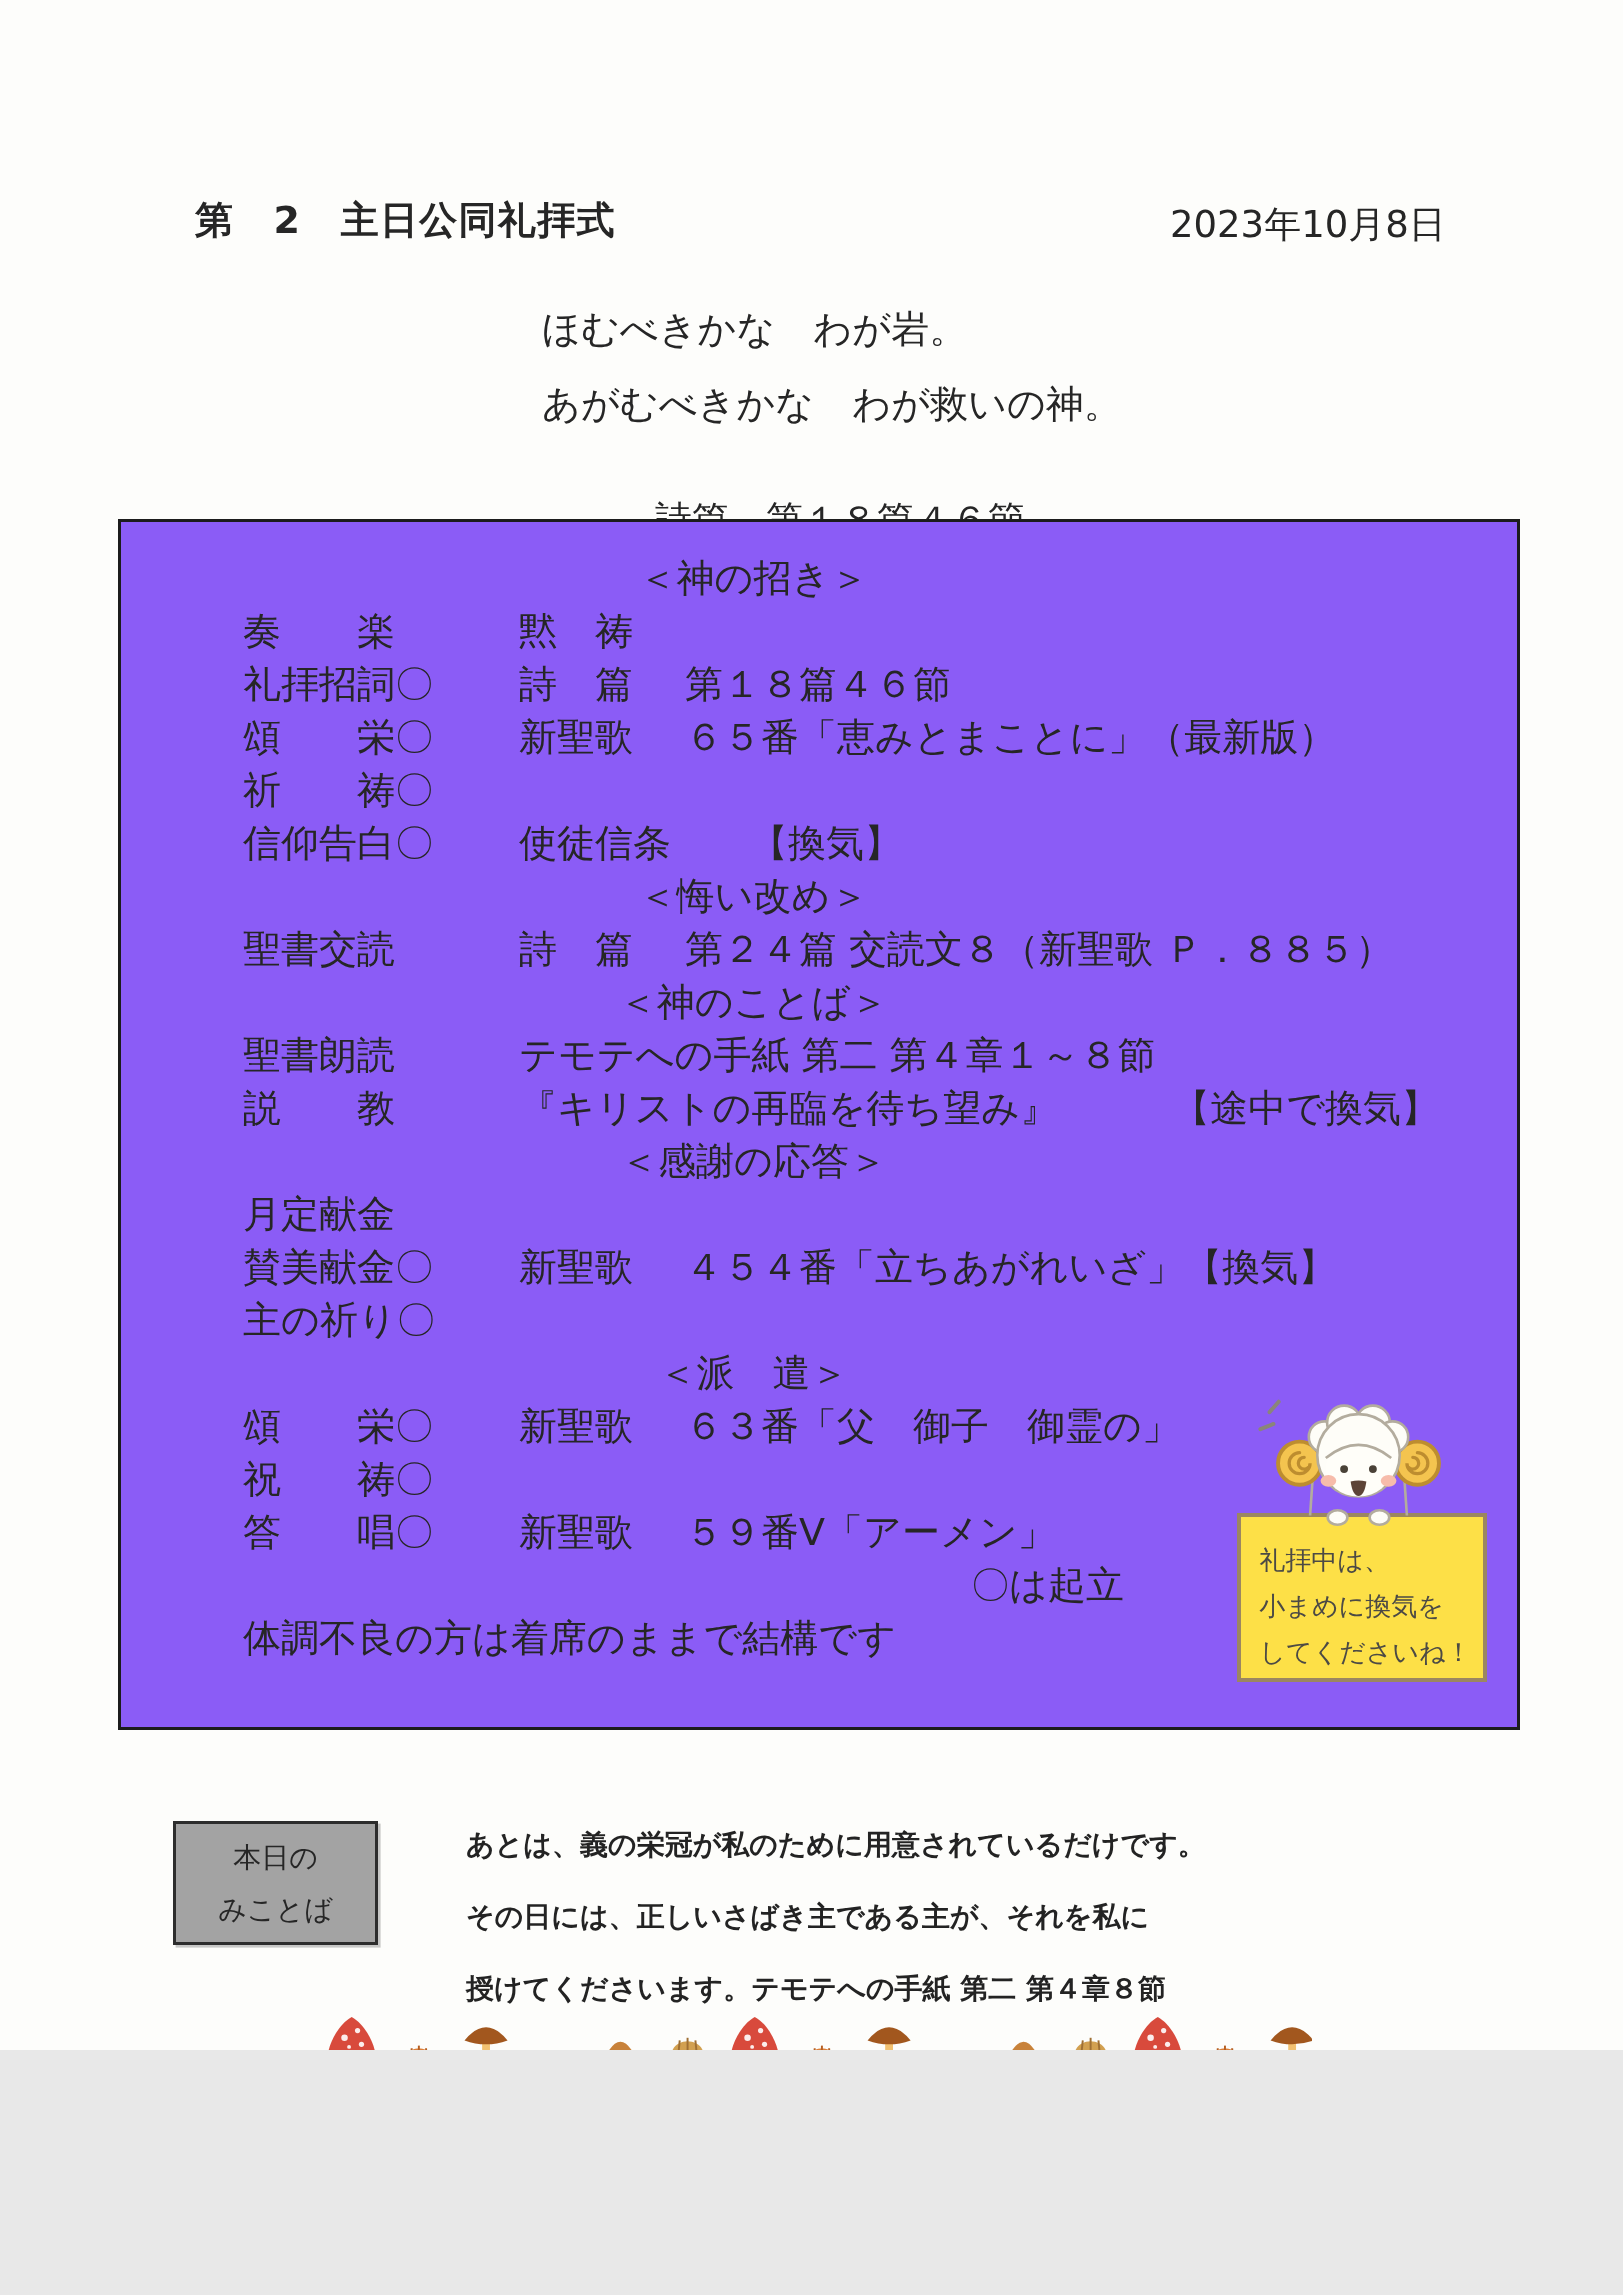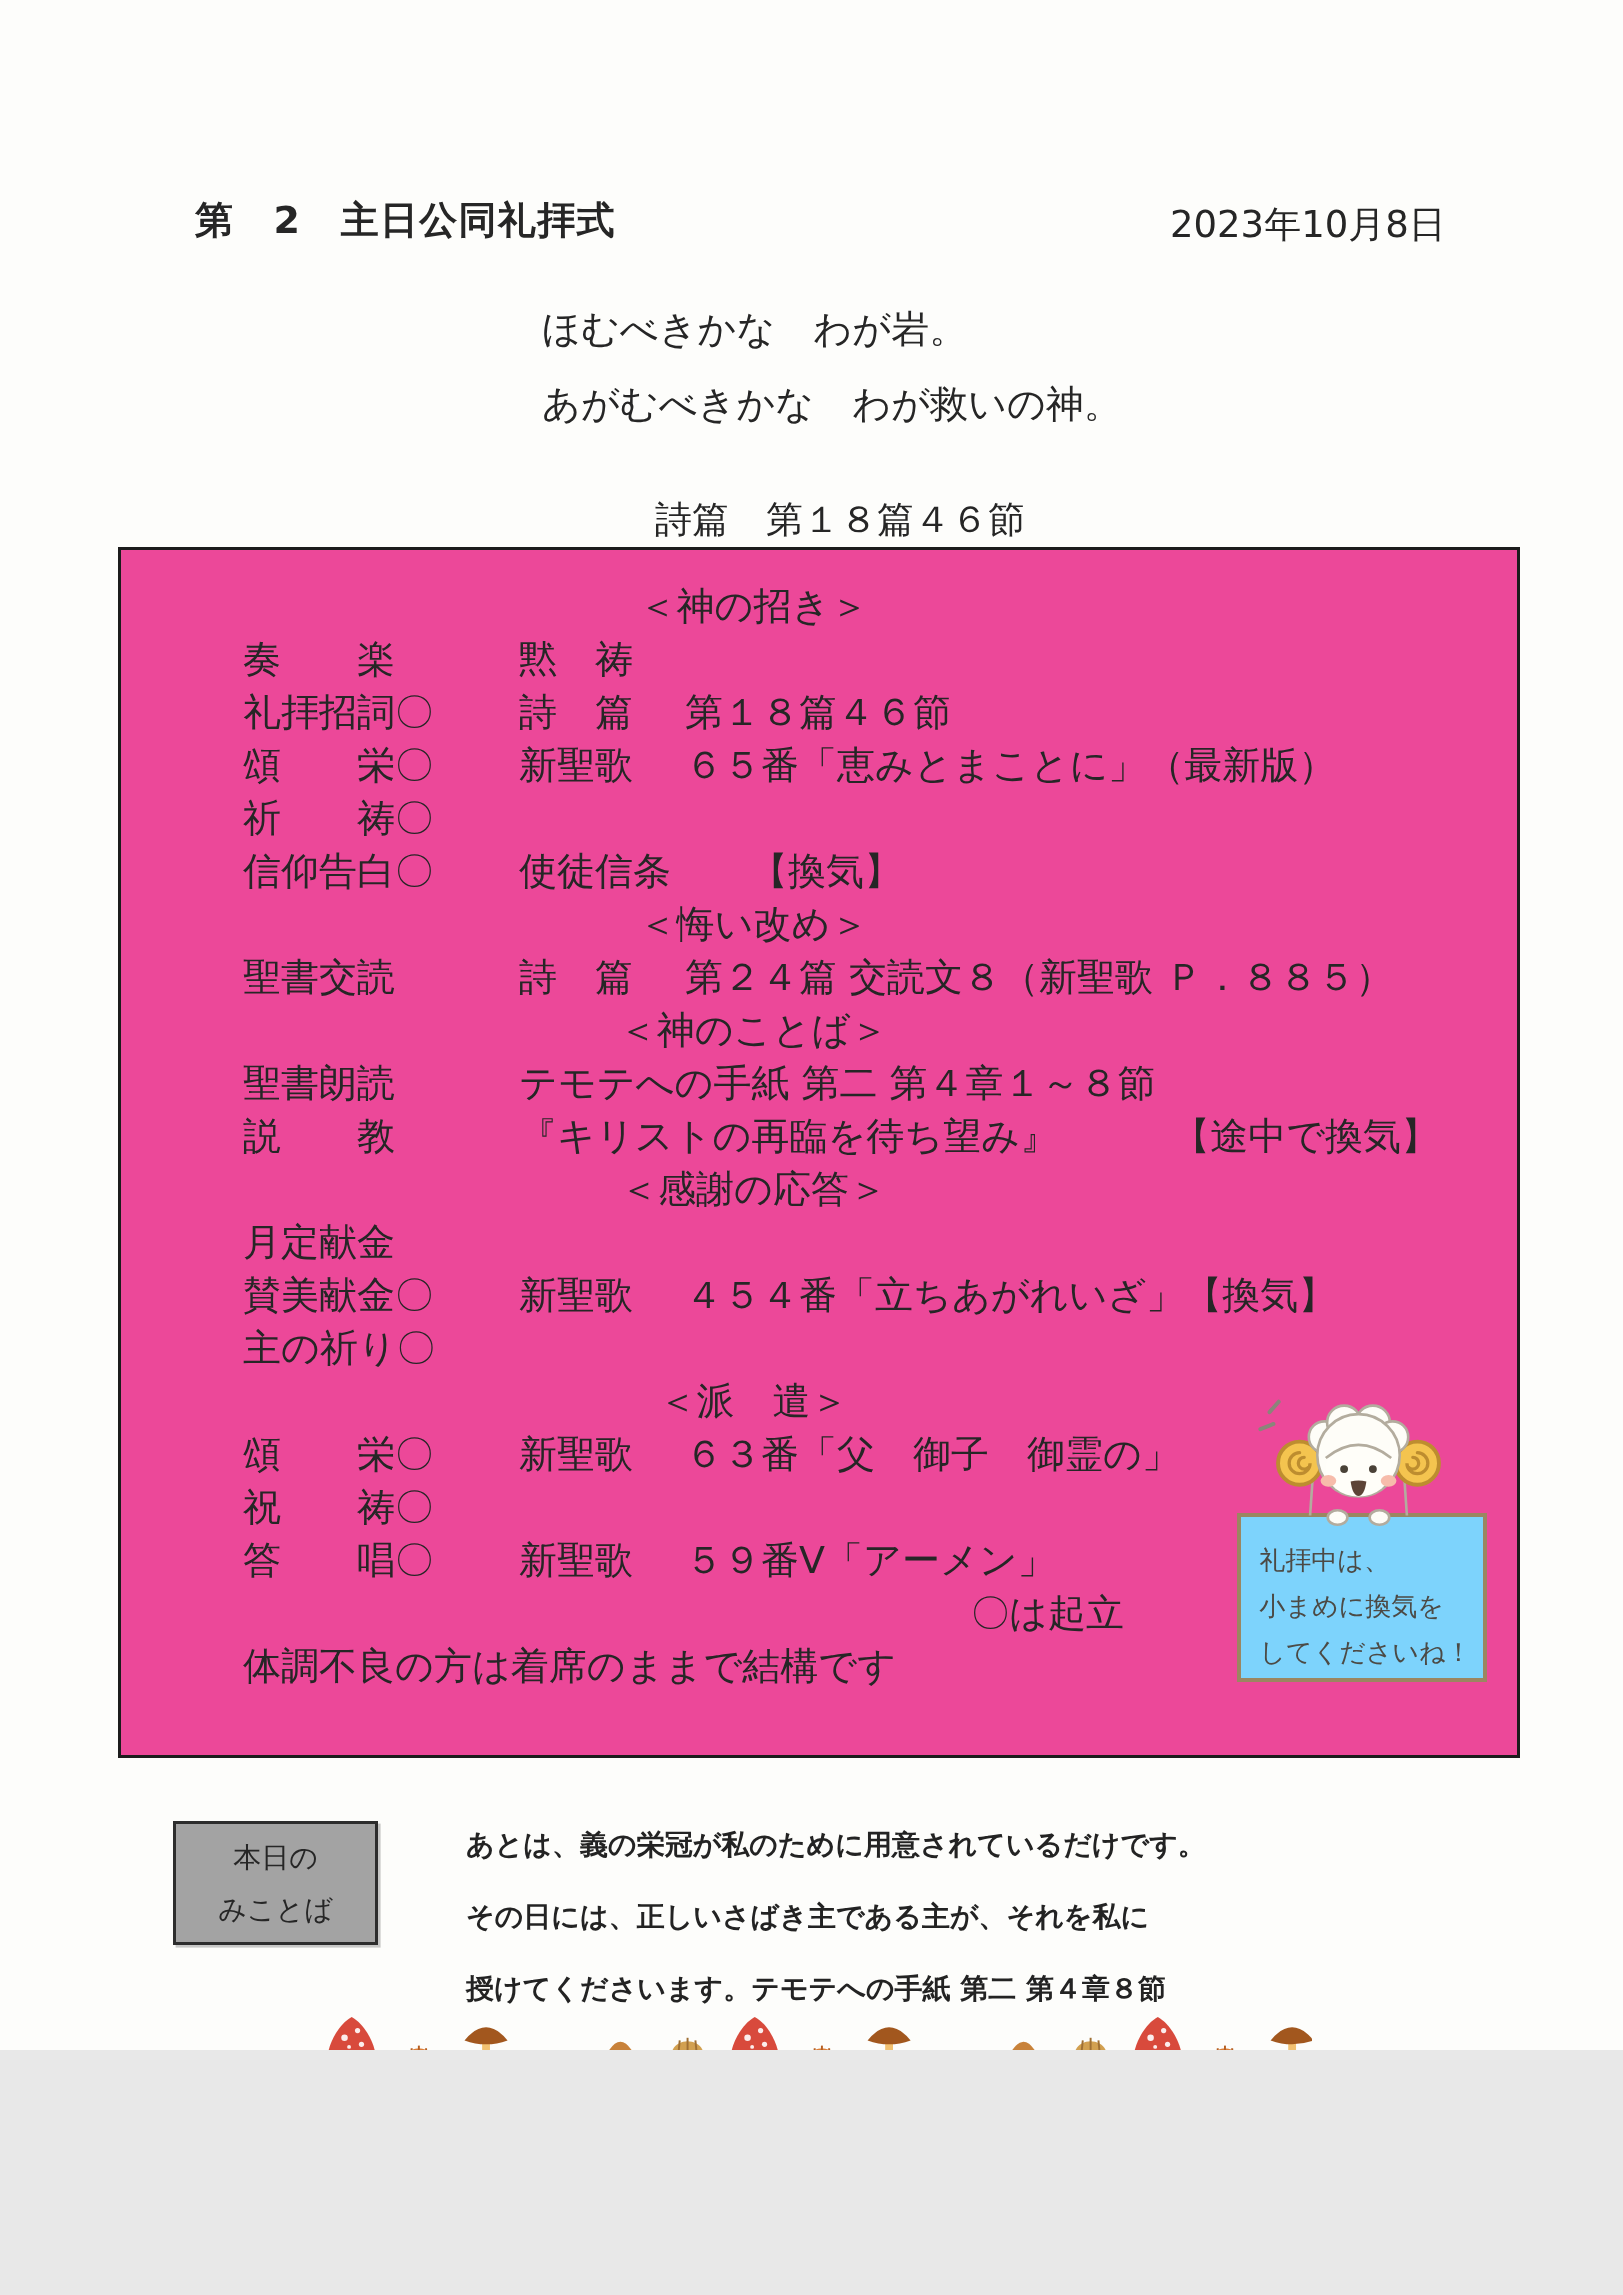--- a/index.html
+++ b/index.html
@@ -9,34 +9,34 @@
     font-family:"DejaVu Sans","Liberation Sans",sans-serif;
     color:#262626;
   }
   .header-title { position:absolute; left:195px; top:195px; font-size:38px; font-weight:600; letter-spacing:1.3px; white-space:nowrap; }
   .header-date  { position:absolute; left:1170px; top:200px; font-size:37px; font-weight:500; white-space:nowrap; }
 
   .opening { position:absolute; left:542px; top:292px; font-size:38px; line-height:75px; font-weight:500; white-space:nowrap; }
   .opening-ref { position:absolute; left:655px; top:495px; font-size:37px; font-weight:500; white-space:nowrap; }
 
   .order-box {
-    position:absolute; left:118px; top:547px; width:1402px; height:1211px;
-    border:3.3px solid #1c1c1c; box-sizing:border-box; background:#ec4899;
+    position:absolute; left:118px; top:519px; width:1402px; height:1211px;
+    border:3.3px solid #1c1c1c; box-sizing:border-box; background:#8b5cf6;
   }
   .order-rows { position:absolute; left:122px; top:30px; width:1244px; }
   .row { display:flex; align-items:center; height:53px; font-size:38px; font-weight:500; white-space:nowrap; }
   .row .c1 { min-width:239px; display:inline-block; }
   .row .c2 { min-width:166px; display:inline-block;margin-left:37px; }
   .row.section { display:block; width:1021px; text-align:center; line-height:53px; }
   .row.pad1 .c3 { padding-left:65px; }
   .row.note { padding-left:728px; }
 
   .vent-sign {
     position:absolute; left:1237px; top:1513px; width:250px; height:169px;
-    border:4.6px solid #9b8661; background:#7dd3fc; box-sizing:border-box;
+    border:4.6px solid #9b8661; background:#fde047; box-sizing:border-box;
     padding:19.6px 15.7px 0 18.3px; font-size:26px; line-height:46px; color:#4c4a45; z-index:2;
     white-space:nowrap;
   }
   .sheep-svg { position:absolute; left:1247px; top:1386px; width:223px; height:157px; z-index:3; }
 
   .word-box {
     position:absolute; left:173px; top:1821px; width:205px; height:124px;
     border:3.3px solid #2d2d2d; box-sizing:border-box; background:#a3a3a3;
     text-align:center; font-size:28px; line-height:52px; padding-top:7.9px; font-weight:500;
     box-shadow:2.6px 2.6px 0 rgba(40,40,40,0.25);

